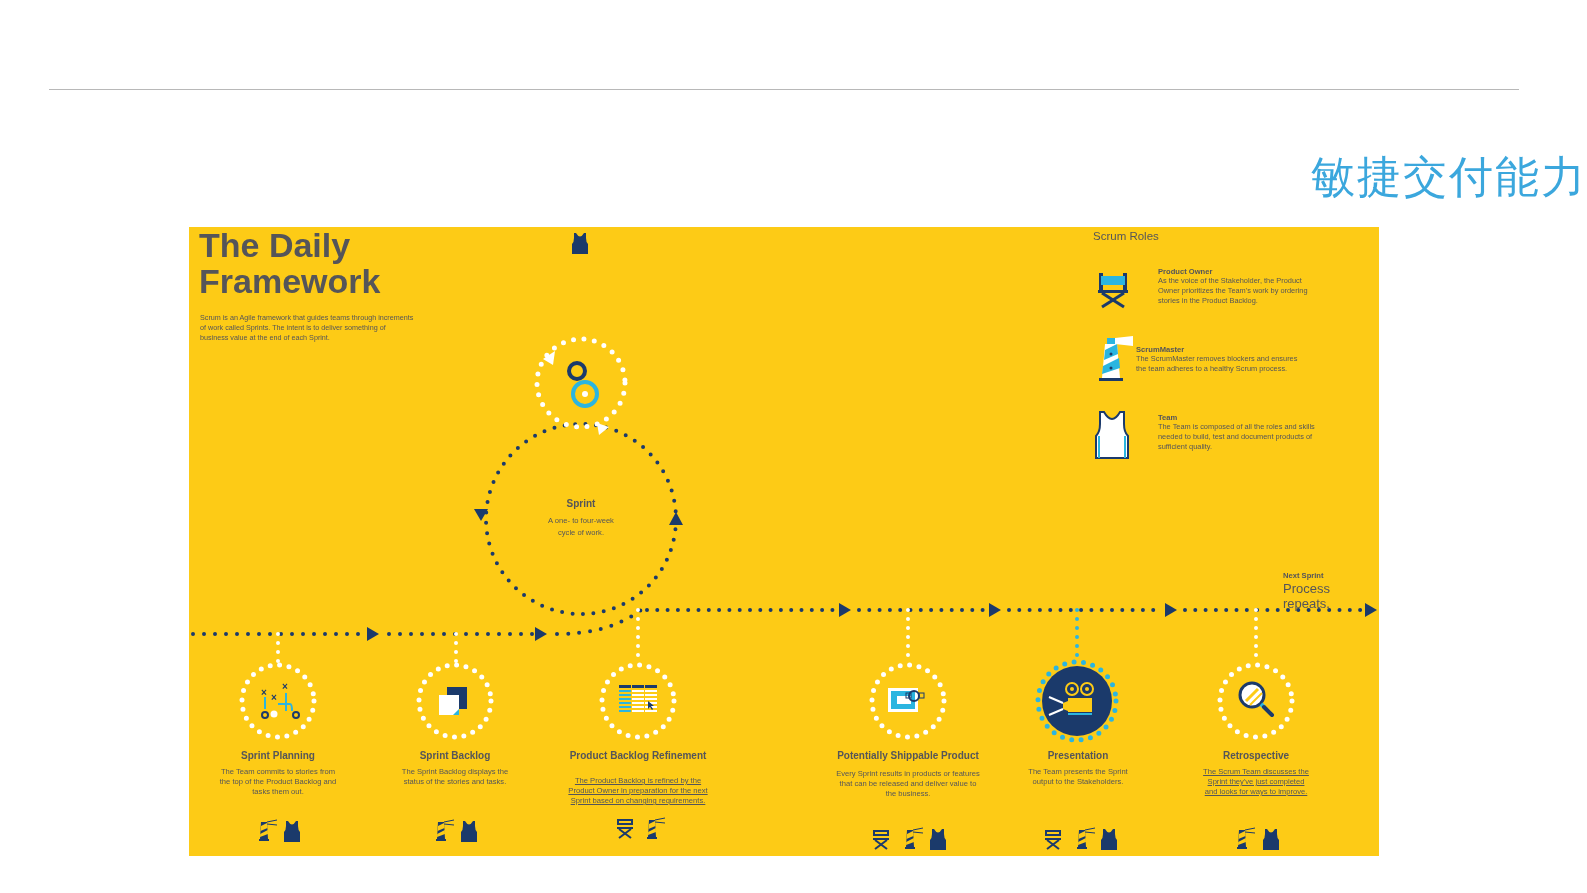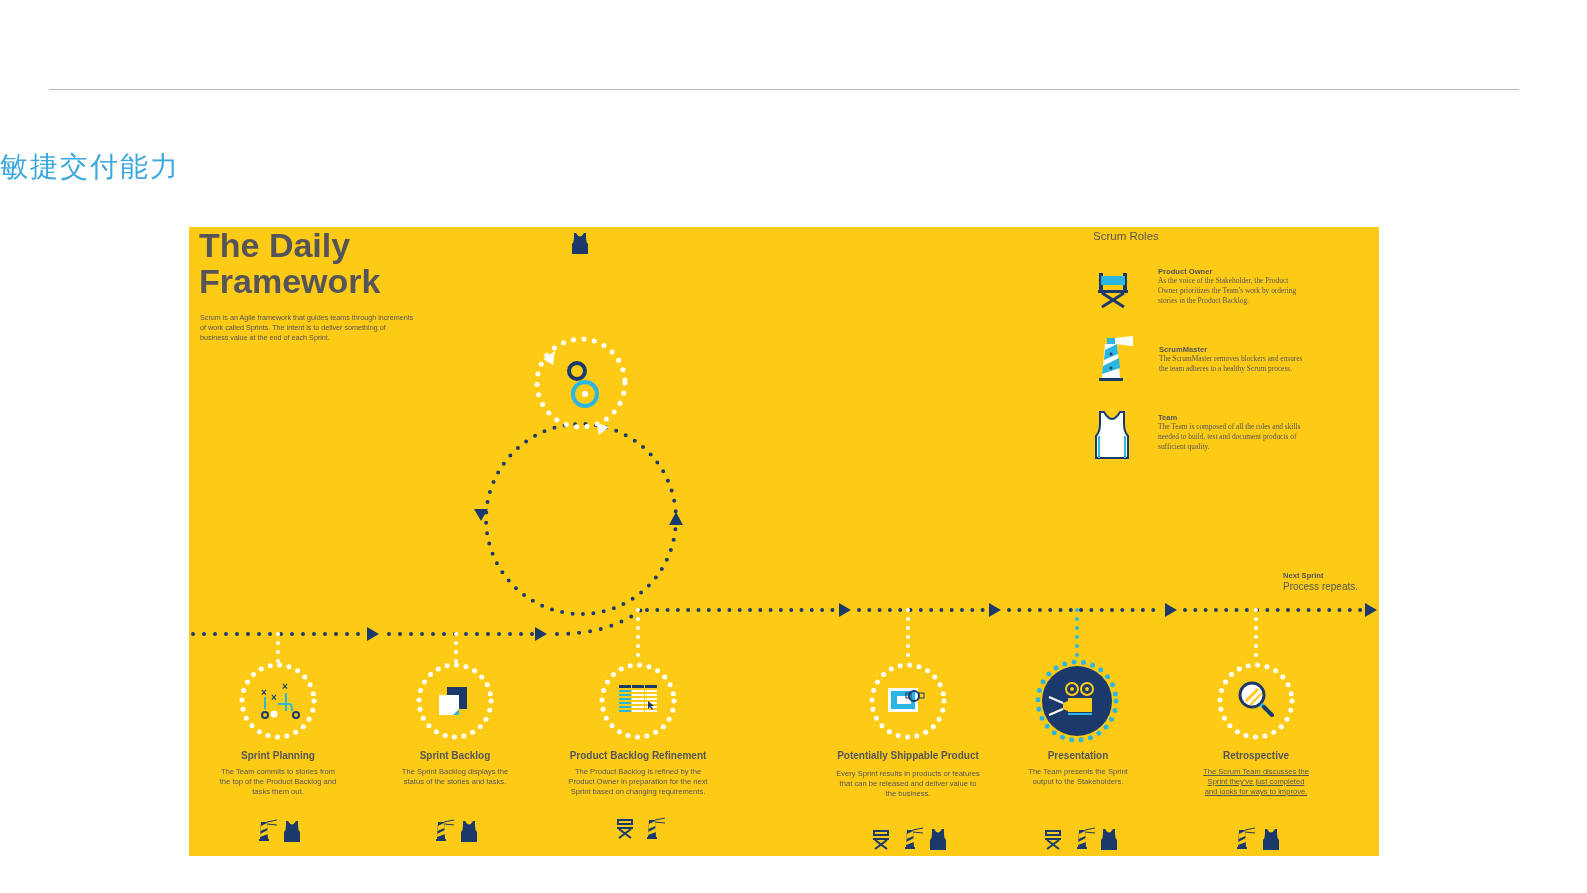--- a/index.html
+++ b/index.html
@@ -1,32 +1,32 @@
 <!DOCTYPE html>
 <html><head>
 <meta charset="utf-8">
 <style>
   * { box-sizing: border-box; margin: 0; padding: 0; }
   html, body { width: 1587px; height: 893px; background: #ffffff; overflow: hidden; }
   body { position: relative; font-family: "Liberation Sans", "DejaVu Sans", sans-serif; }
   .rule { position: absolute; left: 49px; top: 89px; width: 1470px; height: 1px; background: #b8b8b8; }
-  .slide-title { position: absolute; left: 0; width: 1587px; top: 148px; text-align: left;
-    font-family: "DejaVu Serif", "Liberation Serif", serif; font-size: 28px; color: #3ba7dd; letter-spacing: 2px; }
+  .slide-title { position: absolute; left: 0; width: 1587px; top: 148px; text-align: right;
+    font-family: "DejaVu Serif", "Liberation Serif", serif; font-size: 44px; color: #3ba7dd; letter-spacing: 2px; }
   .poster { position: absolute; left: 189px; top: 227px; width: 1190px; height: 629px; background: #fdcb16; overflow: hidden; }
   .poster svg.bg { position: absolute; left: 0; top: 0; }
   .abs { position: absolute; }
   .h-title { left: 10px; top: 0px; font-size: 34px; line-height: 36px; font-weight: bold; color: #555559; }
   .intro { left: 11px; top: 86px; width: 215px; font-size: 7.2px; line-height: 10px; color: #555559; }
   .step-title { font-size: 10px; font-weight: bold; color: #555559; text-align: center; }
   .step-desc { font-size: 7.6px; line-height: 10px; color: #555559; text-align: center; }
   .roles-title { left: 904px; top: 3px; font-size: 11.5px; font-weight: normal; color: #555559; }
   .role-name { font-size: 7.6px; font-weight: bold; color: #555559; }
-  .role-desc { font-size: 7.4px; line-height: 10px; color: #555559; width: 185px; font-family: Liberation Serif, serif; }
+  .role-desc { font-size: 7.4px; line-height: 10px; color: #555559; width: 185px; }
   .next-title { font-size: 7.6px; font-weight: bold; color: #555559; }
-  .next-desc { font-size: 10px; color: #555559; }
+  .next-desc { font-size: 13px; color: #555559; }
   .icon { position: absolute; }
 </style>
 </head>
 <body>
 
 <div class="rule"></div>
 <div class="slide-title">敏捷交付能力</div>
 
 <div class="poster">
 
@@ -257,37 +257,44 @@
       </g>
   </svg>
 
   <div class="abs h-title">
     <div>The Daily</div>
     <div>Framework</div>
   </div>
   <div class="abs intro">Scrum is an Agile framework that guides teams through increments of work called Sprints. The intent is to deliver something of business value at the end of each Sprint.</div>
 
 
+  <div class="abs" style="left:322px; top:271px; width:140px;">
+    <div class="step-title">Sprint</div>
+    <div class="step-desc" style="margin-top:6px; line-height:12px;">
+      <div>A one- to four-week</div>
+      <div>cycle of work.</div>
+    </div>
+  </div>
 
   <div class="abs" style="left:1094px; top:344px;">
     <div class="next-title">Next Sprint</div>
     <div class="next-desc" style="margin-top:1px;">Process repeats.</div>
   </div>
 
   <div class="abs roles-title">Scrum Roles</div>
 
   <div class="abs" style="left:969px; top:40px;">
     <div class="role-name">Product Owner</div>
     <div class="role-desc">
       <div>As the voice of the Stakeholder, the Product</div>
       <div>Owner prioritizes the Team's work by ordering</div>
       <div>stories in the Product Backlog.</div>
     </div>
   </div>
-  <div class="abs" style="left:970px; top:118px;">
+  <div class="abs" style="left:947px; top:118px;">
     <div class="role-name">ScrumMaster</div>
     <div class="role-desc">
       <div>The ScrumMaster removes blockers and ensures</div>
       <div>the team adheres to a healthy Scrum process.</div>
     </div>
   </div>
   <div class="abs" style="left:969px; top:186px;">
     <div class="role-name">Team</div>
     <div class="role-desc">
       <div>The Team is composed of all the roles and skills</div>
@@ -308,21 +315,21 @@
   <div class="abs" style="left:186px; top:523px; width:160px;">
     <div class="step-title">Sprint Backlog</div>
     <div class="step-desc" style="margin-top:6px;">
       <div>The Sprint Backlog displays the</div>
       <div>status of the stories and tasks.</div>
     </div>
   </div>
 
   <div class="abs" style="left:359px; top:523px; width:180px;">
     <div class="step-title">Product Backlog Refinement</div>
-    <div class="step-desc" style="margin-top:6px;">
+    <div class="step-desc" style="margin-top:15px;text-decoration:underline;">
       <div>The Product Backlog is refined by the</div>
       <div>Product Owner in preparation for the next</div>
       <div>Sprint based on changing requirements.</div>
     </div>
   </div>
 
   <div class="abs" style="left:624px; top:523px; width:190px;">
     <div class="step-title">Potentially Shippable Product</div>
     <div class="step-desc" style="margin-top:8px;">
       <div>Every Sprint results in products or features</div>

